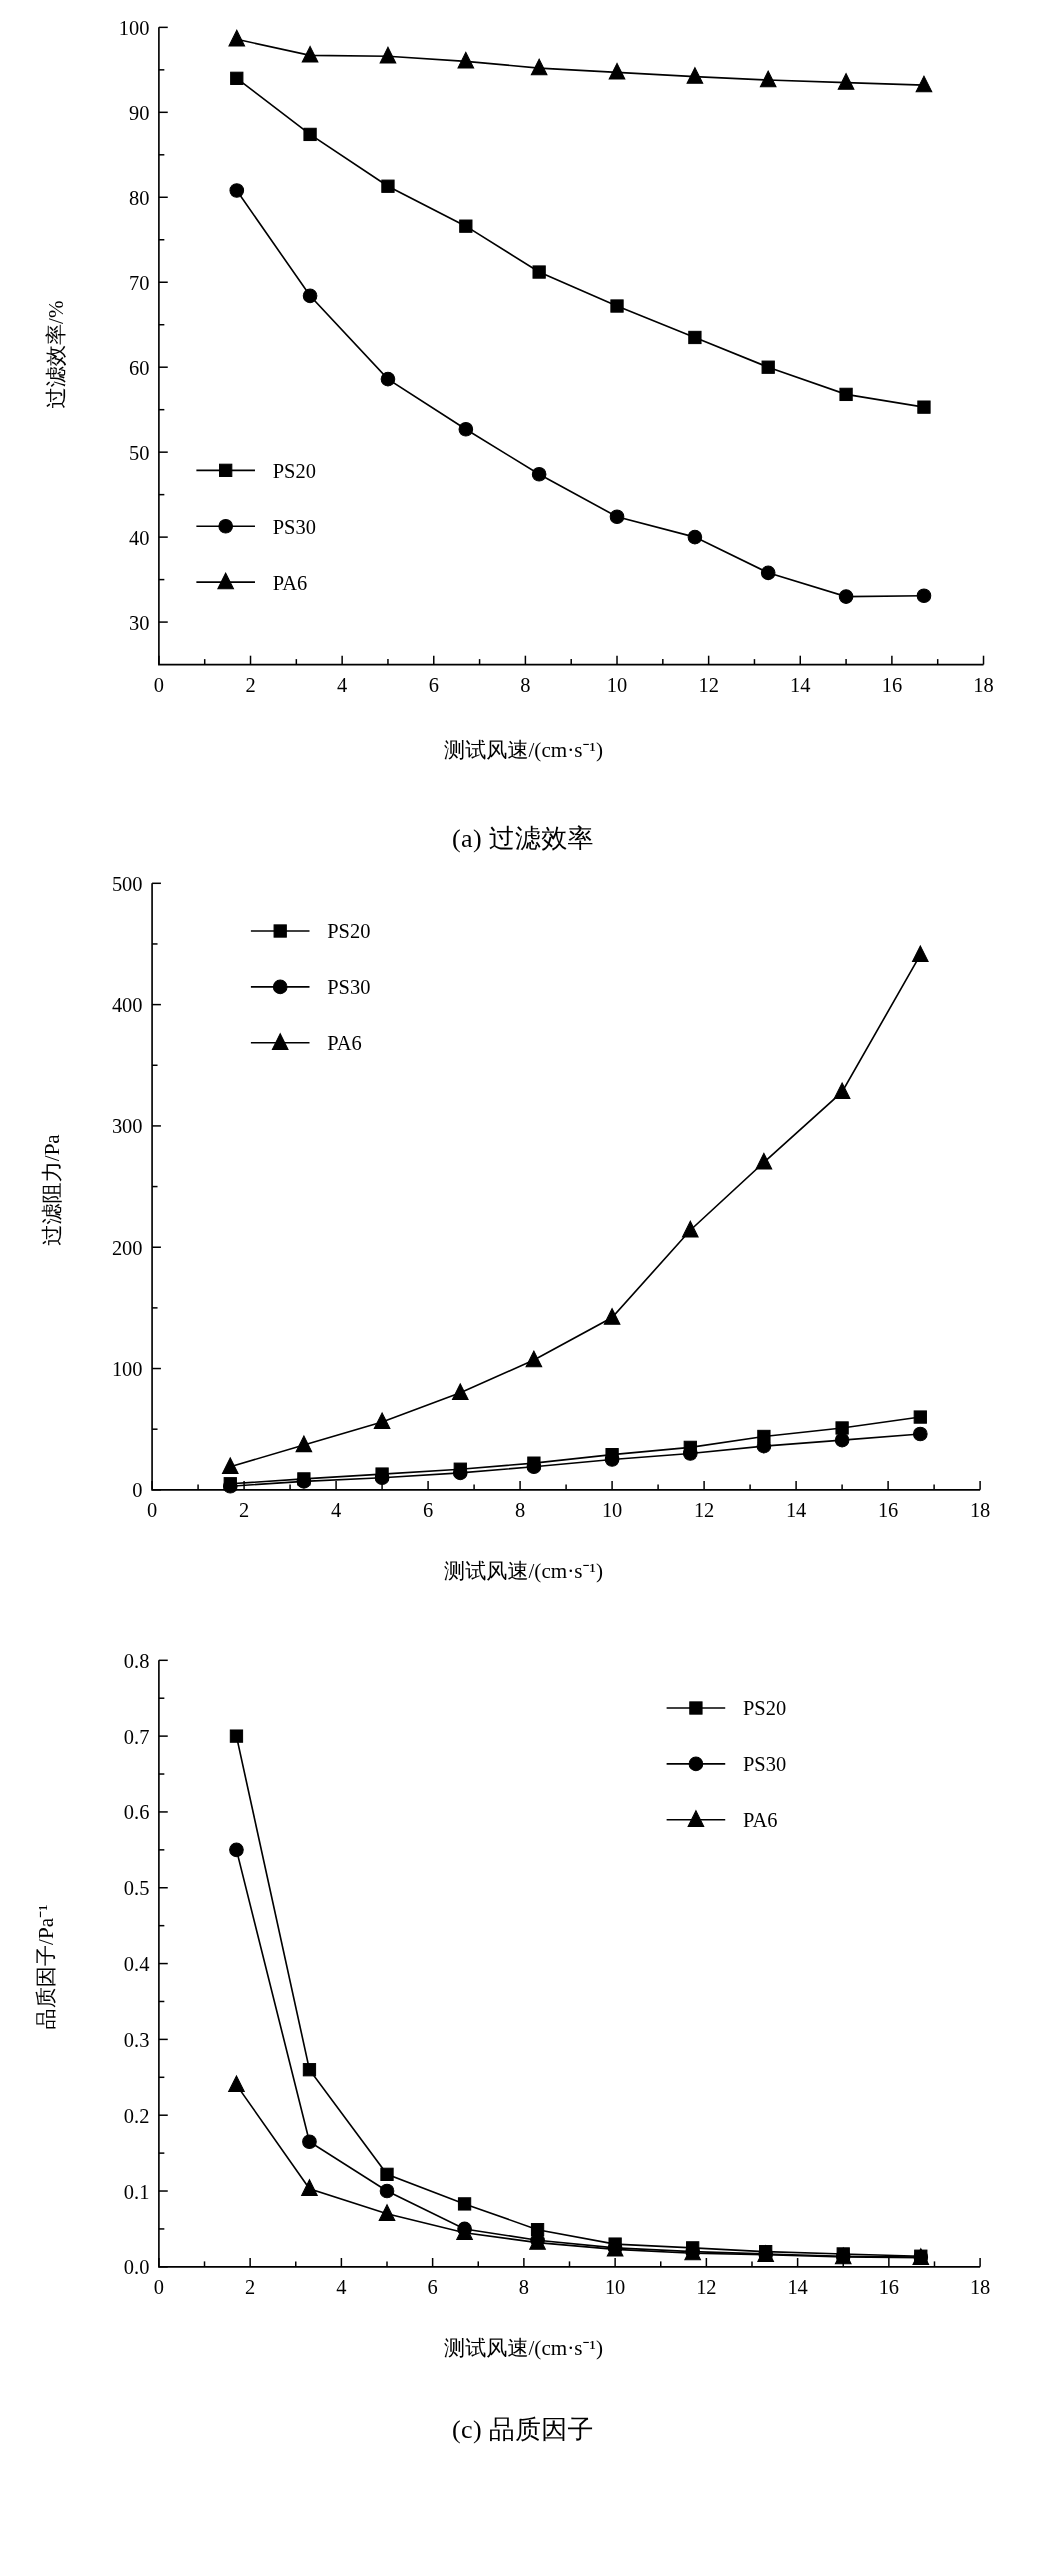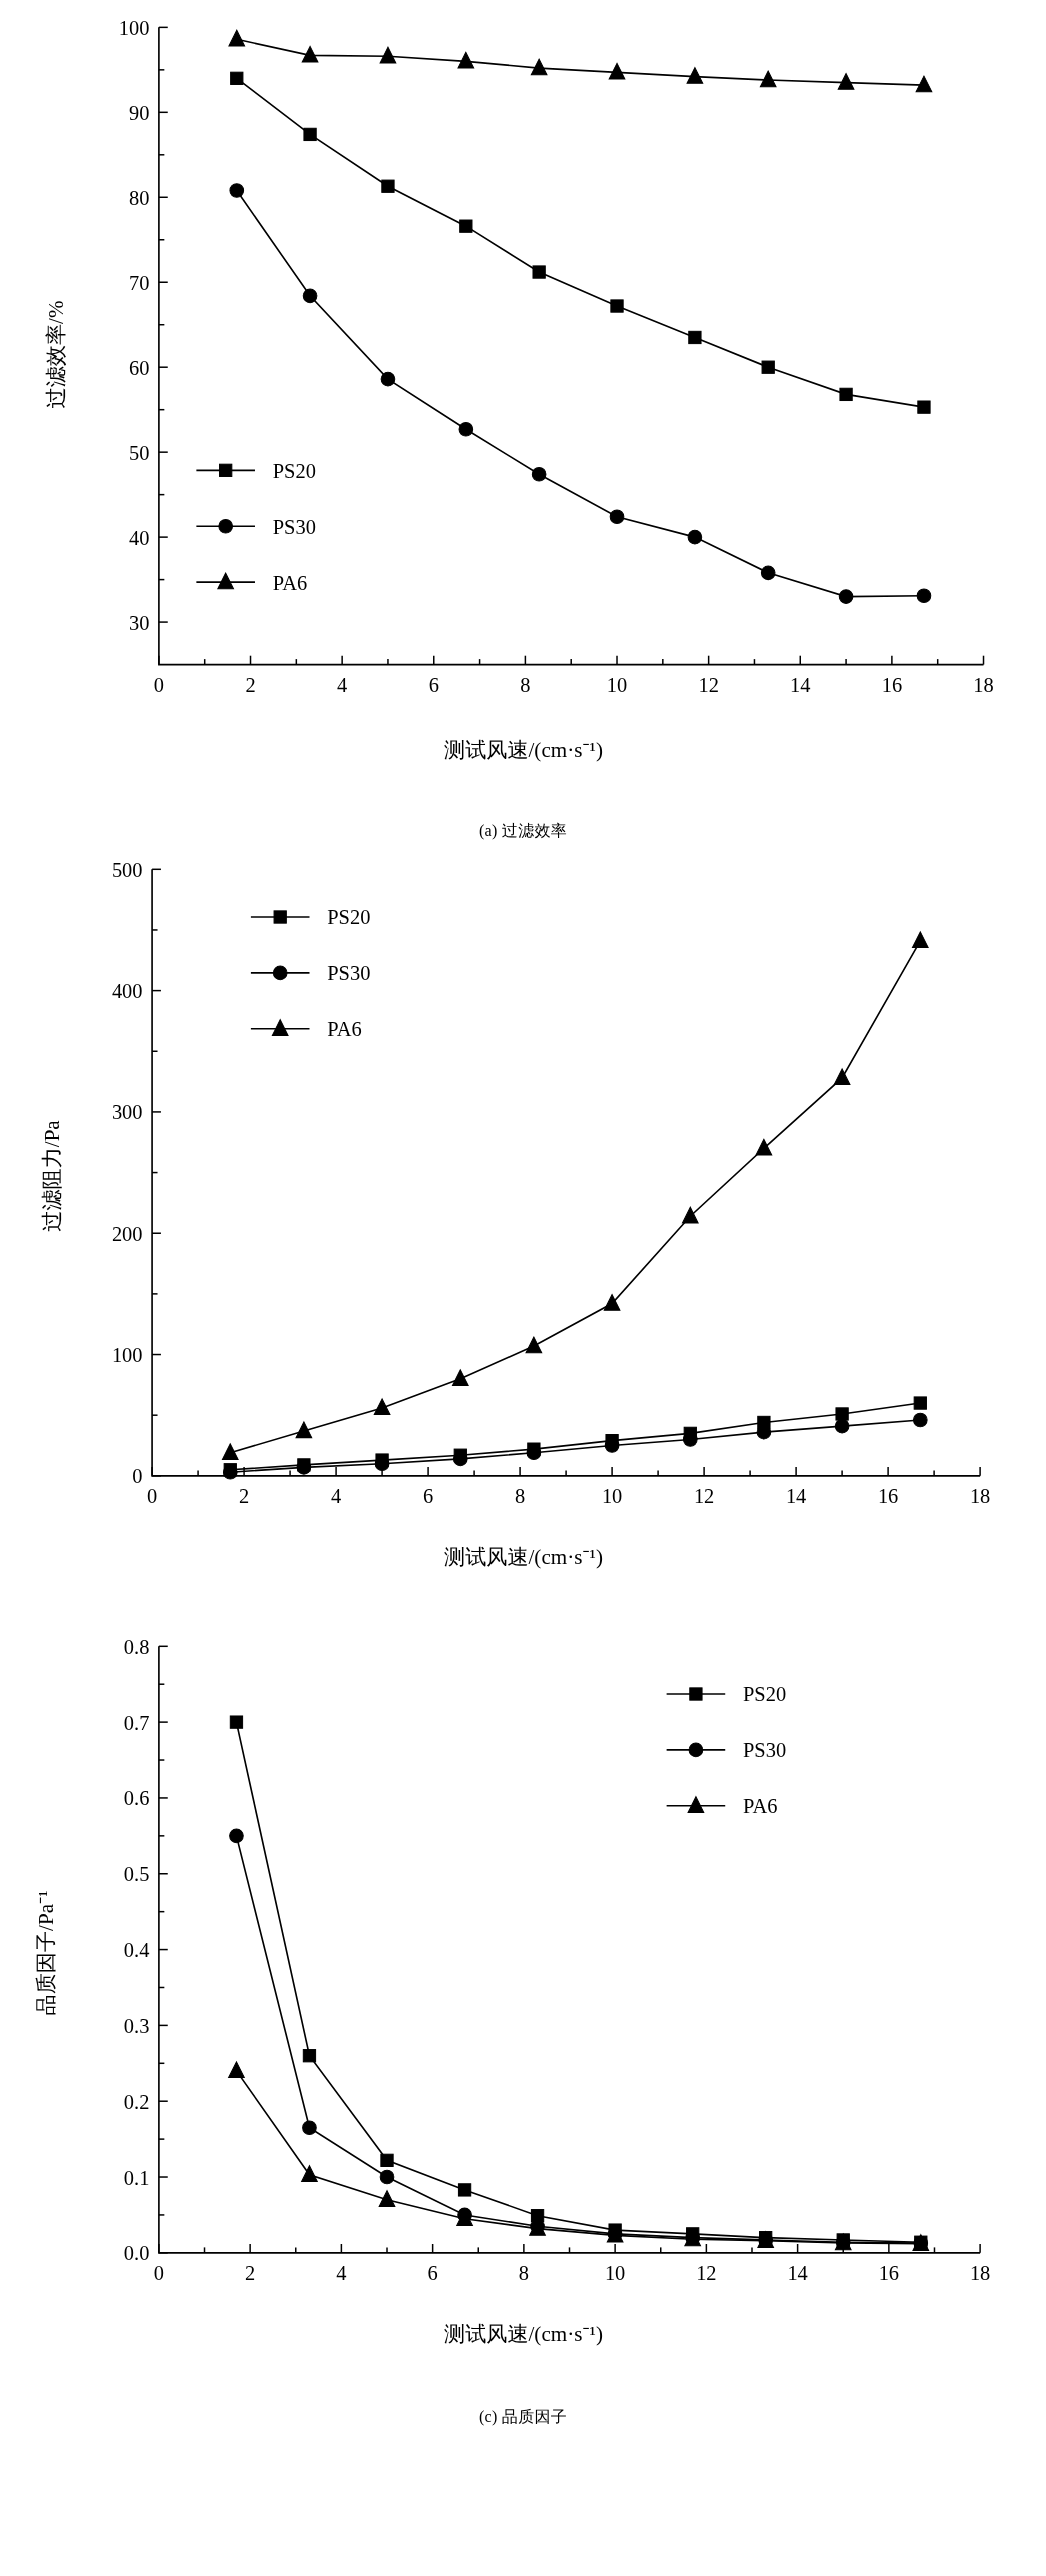--- a/index.html
+++ b/index.html
@@ -19,27 +19,27 @@
   .figure-block {
     position: relative;
     width: 1046px;
   }
   .plot-svg {
     display: block;
     margin: 0 auto;
   }
   .caption {
     text-align: center;
-    font-size: 16px;
+    font-size: 26px;
     font-family: "Liberation Serif", serif;
     letter-spacing: 0.3px;
   }
   .cap-a { margin-top: 2.7px; }
   .cap-b { margin-top: 1.4px; }
-  .cap-c { margin-top: 11px; }
+  .cap-c { margin-top: 2px; }
   text {
     font-family: "Liberation Serif", serif;
     fill: #000000;
   }
   .tick-label { font-size: 30px; }
   .axis-title { font-size: 31px; }
   .legend-label { font-size: 30px; }
   .axis-line { stroke: #000000; stroke-width: 2.4; fill: none; }
   .tick { stroke: #000000; stroke-width: 2.2; }
   .series-line { stroke: #000000; stroke-width: 2.4; fill: none; }

